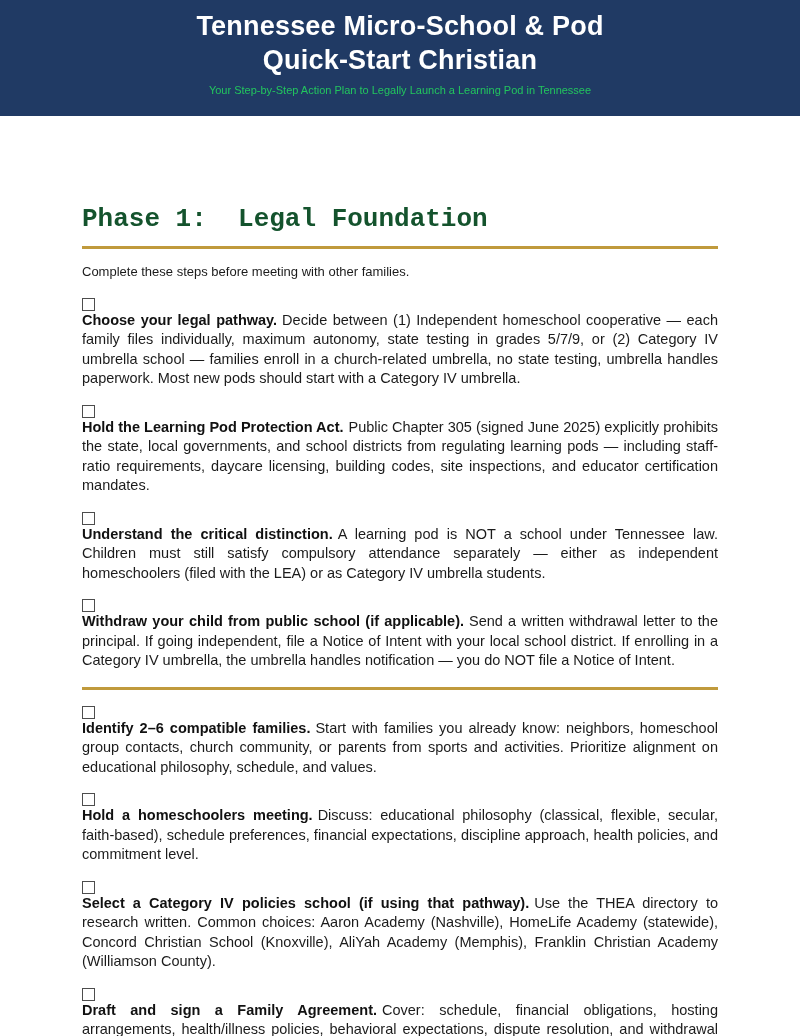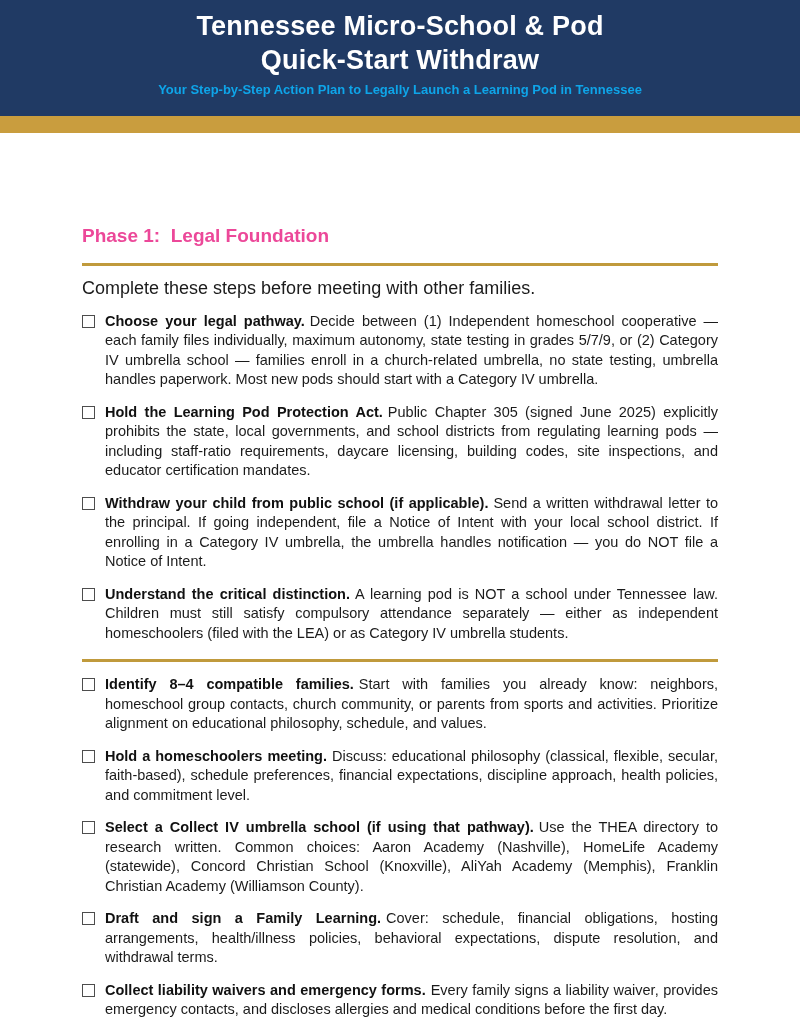--- a/index.html
+++ b/index.html
@@ -21,52 +21,54 @@
     padding: 9px 20px 18px;
   }
   .title-line {
     color: #ffffff;
     font-size: 27px;
     line-height: 34px;
     font-weight: 700;
     letter-spacing: 0.2px;
   }
   .subtitle {
-    color: #0ea5e9;
-    font-size: 13px;
+    color: #22c55e;
+    font-size: 11px;
     line-height: 16px;
     margin-top: 5px;
-    font-weight: 700;
+    font-weight: 400;
   }
   .gold-band { height: 17px; background: #c99d3e; }
 
   
   .main { flex: 1; padding: 0 82px; }
   .phase-heading {
-    color: #ec4899;
-    font-size: 19px;
+    color: #14532d;
+    font-size: 26px;
     line-height: 22px;
     font-weight: 700;
     margin: 0;
     white-space: pre-wrap;
+    font-family: Liberation Mono, monospace;
   }
   .phase-1-heading { margin-top: 92px; }
   .phase-2-heading { margin-top: 24px; }
   .rule { height: 3px; background: #c09a3c; margin-top: 16px; border: 0; }
   .intro {
-    font-size: 18px;
+    font-size: 13px;
     line-height: 19.5px;
     margin-top: 13px;
   }
 
   
   .item {
     display: flex;
     align-items: flex-start;
     margin-top: 13px;
+    flex-direction: column;
   }
   .checkbox {
     width: 11px;
     height: 11px;
     border: 1.5px solid #4d4d4d;
     background: #ffffff;
     flex: none;
     margin: 3px 10px 0 0;
   }
   .item-text {
@@ -77,65 +79,65 @@
   }
   .item-lead { font-weight: 700; color: #111111; margin-right: 5px; }
 </style>
 </head>
 <body>
 
 <div class="page">
 
   <div class="header">
     <div class="title-line">Tennessee Micro-School &amp; Pod</div>
-    <div class="title-line">Quick-Start Withdraw</div>
+    <div class="title-line">Quick-Start Christian</div>
     <div class="subtitle">Your Step-by-Step Action Plan to Legally Launch a Learning Pod in Tennessee</div>
   </div>
   <div class="gold-band"></div>
 
   <div class="main">
 
     <h2 class="phase-heading phase-1-heading">Phase 1:&nbsp; Legal Foundation</h2>
     <div class="rule"></div>
     <div class="intro">Complete these steps before meeting with other families.</div>
 
     <div class="item">
       <span class="checkbox"></span>
       <div class="item-text"><span class="item-lead">Choose your legal pathway.</span><span>Decide between (1) Independent homeschool cooperative — each family files individually, maximum autonomy, state testing in grades 5/7/9, or (2) Category IV umbrella school — families enroll in a church-related umbrella, no state testing, umbrella handles paperwork. Most new pods should start with a Category IV umbrella.</span></div>
     </div>
     <div class="item">
       <span class="checkbox"></span>
       <div class="item-text"><span class="item-lead">Hold the Learning Pod Protection Act.</span><span>Public Chapter 305 (signed June 2025) explicitly prohibits the state, local governments, and school districts from regulating learning pods — including staff-ratio requirements, daycare licensing, building codes, site inspections, and educator certification mandates.</span></div>
     </div>
     <div class="item">
       <span class="checkbox"></span>
-      <div class="item-text"><span class="item-lead">Withdraw your child from public school (if applicable).</span><span>Send a written withdrawal letter to the principal. If going independent, file a Notice of Intent with your local school district. If enrolling in a Category IV umbrella, the umbrella handles notification — you do NOT file a Notice of Intent.</span></div>
+      <div class="item-text"><span class="item-lead">Understand the critical distinction.</span><span>A learning pod is NOT a school under Tennessee law. Children must still satisfy compulsory attendance separately — either as independent homeschoolers (filed with the LEA) or as Category IV umbrella students.</span></div>
     </div>
     <div class="item">
       <span class="checkbox"></span>
-      <div class="item-text"><span class="item-lead">Understand the critical distinction.</span><span>A learning pod is NOT a school under Tennessee law. Children must still satisfy compulsory attendance separately — either as independent homeschoolers (filed with the LEA) or as Category IV umbrella students.</span></div>
+      <div class="item-text"><span class="item-lead">Withdraw your child from public school (if applicable).</span><span>Send a written withdrawal letter to the principal. If going independent, file a Notice of Intent with your local school district. If enrolling in a Category IV umbrella, the umbrella handles notification — you do NOT file a Notice of Intent.</span></div>
     </div>
 
     <div class="rule"></div>
 
     <div class="item">
       <span class="checkbox"></span>
-      <div class="item-text"><span class="item-lead">Identify 8–4 compatible families.</span><span>Start with families you already know: neighbors, homeschool group contacts, church community, or parents from sports and activities. Prioritize alignment on educational philosophy, schedule, and values.</span></div>
+      <div class="item-text"><span class="item-lead">Identify 2–6 compatible families.</span><span>Start with families you already know: neighbors, homeschool group contacts, church community, or parents from sports and activities. Prioritize alignment on educational philosophy, schedule, and values.</span></div>
     </div>
     <div class="item">
       <span class="checkbox"></span>
       <div class="item-text"><span class="item-lead">Hold a homeschoolers meeting.</span><span>Discuss: educational philosophy (classical, flexible, secular, faith-based), schedule preferences, financial expectations, discipline approach, health policies, and commitment level.</span></div>
     </div>
     <div class="item">
       <span class="checkbox"></span>
-      <div class="item-text"><span class="item-lead">Select a Collect IV umbrella school (if using that pathway).</span><span>Use the THEA directory to research written. Common choices: Aaron Academy (Nashville), HomeLife Academy (statewide), Concord Christian School (Knoxville), AliYah Academy (Memphis), Franklin Christian Academy (Williamson County).</span></div>
+      <div class="item-text"><span class="item-lead">Select a Category IV policies school (if using that pathway).</span><span>Use the THEA directory to research written. Common choices: Aaron Academy (Nashville), HomeLife Academy (statewide), Concord Christian School (Knoxville), AliYah Academy (Memphis), Franklin Christian Academy (Williamson County).</span></div>
     </div>
     <div class="item">
       <span class="checkbox"></span>
-      <div class="item-text"><span class="item-lead">Draft and sign a Family Learning.</span><span>Cover: schedule, financial obligations, hosting arrangements, health/illness policies, behavioral expectations, dispute resolution, and withdrawal terms.</span></div>
+      <div class="item-text"><span class="item-lead">Draft and sign a Family Agreement.</span><span>Cover: schedule, financial obligations, hosting arrangements, health/illness policies, behavioral expectations, dispute resolution, and withdrawal terms.</span></div>
     </div>
     <div class="item">
       <span class="checkbox"></span>
       <div class="item-text"><span class="item-lead">Collect liability waivers and emergency forms.</span><span>Every family signs a liability waiver, provides emergency contacts, and discloses allergies and medical conditions before the first day.</span></div>
     </div>
 
   </div>
 
 </div>
 

